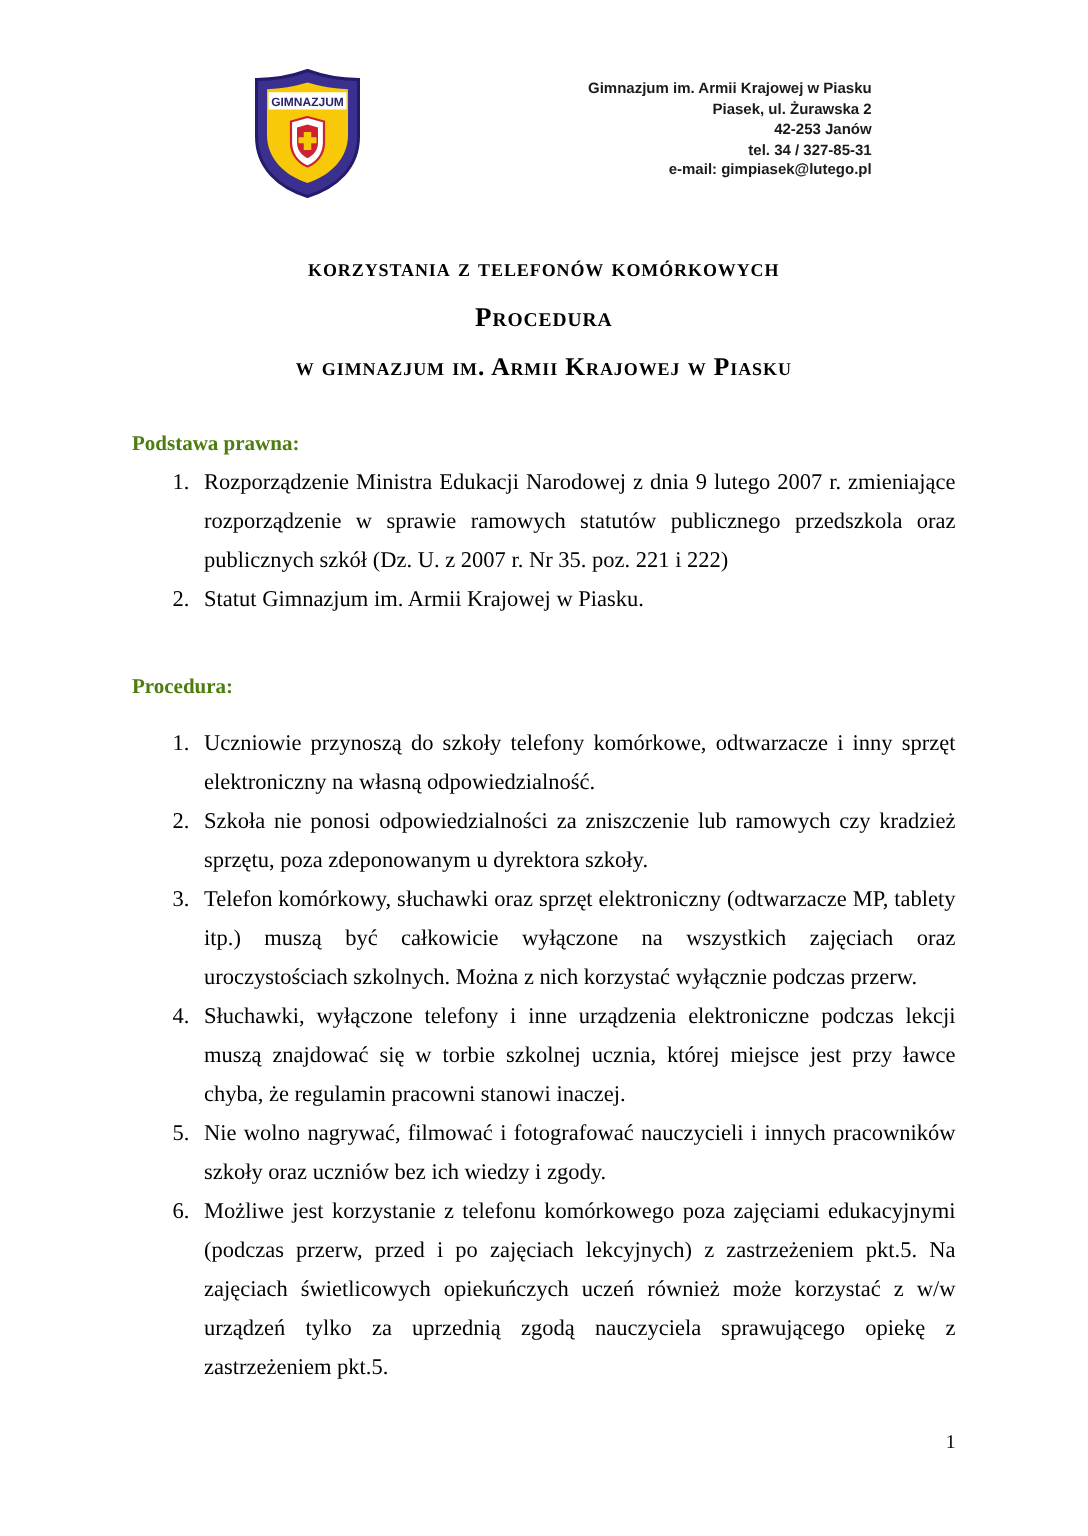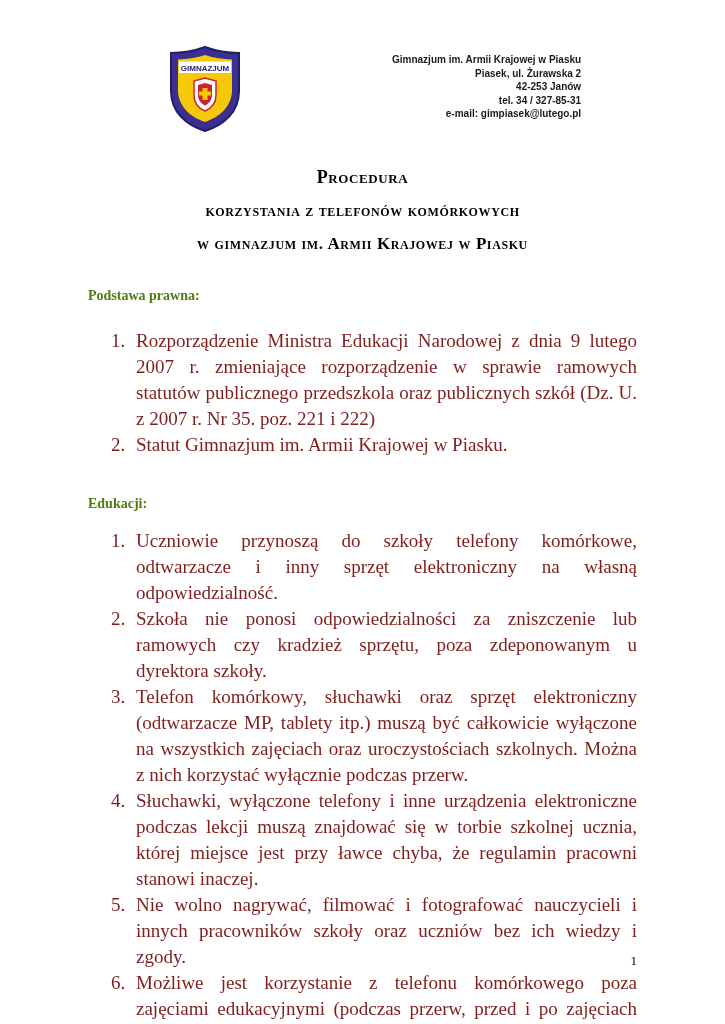--- a/index.html
+++ b/index.html
@@ -48,26 +48,26 @@
     font-size: 14px;
     font-weight: bold;
     margin: 0;
     color: #4d7c0f;
   }
   .sect-heading.legal { margin-top: 28px; }
   .sect-heading.proc  { margin-top: 38px; }
 
   
   ol.doc-list {
-    margin: 24px 0 0 0;
+    margin: 4px 0 0 0;
     padding-left: 42px;
-    font-size: 19px;
+    font-size: 15px;
     line-height: 26px;
     text-align: justify;
-    color: #7f1d1d;
+    color: #000000;
   }
   ol.doc-list.proc { margin-top: 16px; }
   ol.doc-list li { padding-left: 6px; margin: 0; }
 
   
   .page-number {
     position: absolute;
     right: 88px;
     bottom: 55px;
     font-size: 13px;
@@ -95,32 +95,32 @@
     <div class="contact">
       <div>Gimnazjum im. Armii Krajowej w Piasku</div>
       <div>Piasek, ul. Żurawska 2</div>
       <div>42-253 Janów</div>
       <div>tel. 34 / 327-85-31</div>
       <div>e-mail: gimpiasek@lutego.pl</div>
     </div>
   </header>
 
   <div class="title-block">
+    <div class="title-line">korzystania z telefonów komórkowych</div>
     <div class="title-line title-main">Procedura</div>
-    <div class="title-line">korzystania z telefonów komórkowych</div>
     <div class="title-line">w gimnazjum im. Armii Krajowej w Piasku</div>
   </div>
 
   <h2 class="sect-heading legal">Podstawa prawna:</h2>
   <ol class="doc-list legal">
     <li>Rozporządzenie Ministra Edukacji Narodowej z dnia 9 lutego 2007 r. zmieniające rozporządzenie w sprawie ramowych statutów publicznego przedszkola oraz publicznych szkół (Dz. U. z 2007 r. Nr 35. poz. 221 i 222)</li>
     <li>Statut Gimnazjum im. Armii Krajowej w Piasku.</li>
   </ol>
 
-  <h2 class="sect-heading proc">Edukacji:</h2>
+  <h2 class="sect-heading proc">Procedura:</h2>
   <ol class="doc-list proc">
     <li>Uczniowie przynoszą do szkoły telefony komórkowe, odtwarzacze i inny sprzęt elektroniczny na własną odpowiedzialność.</li>
     <li>Szkoła nie ponosi odpowiedzialności za zniszczenie lub ramowych czy kradzież sprzętu, poza zdeponowanym u dyrektora szkoły.</li>
     <li>Telefon komórkowy, słuchawki oraz sprzęt elektroniczny (odtwarzacze MP, tablety itp.) muszą być całkowicie wyłączone na wszystkich zajęciach oraz uroczystościach szkolnych. Można z nich korzystać wyłącznie podczas przerw.</li>
     <li>Słuchawki, wyłączone telefony i inne urządzenia elektroniczne podczas lekcji muszą znajdować się w torbie szkolnej ucznia, której miejsce jest przy ławce chyba, że regulamin pracowni stanowi inaczej.</li>
     <li>Nie wolno nagrywać, filmować i fotografować nauczycieli i innych pracowników szkoły oraz uczniów bez ich wiedzy i zgody.</li>
     <li>Możliwe jest korzystanie z telefonu komórkowego poza zajęciami edukacyjnymi (podczas przerw, przed i po zajęciach lekcyjnych) z zastrzeżeniem pkt.5. Na zajęciach świetlicowych opiekuńczych uczeń również może korzystać z w/w urządzeń tylko za uprzednią zgodą nauczyciela sprawującego opiekę z zastrzeżeniem pkt.5.</li>
   </ol>
 
   <div class="page-number">1</div>

